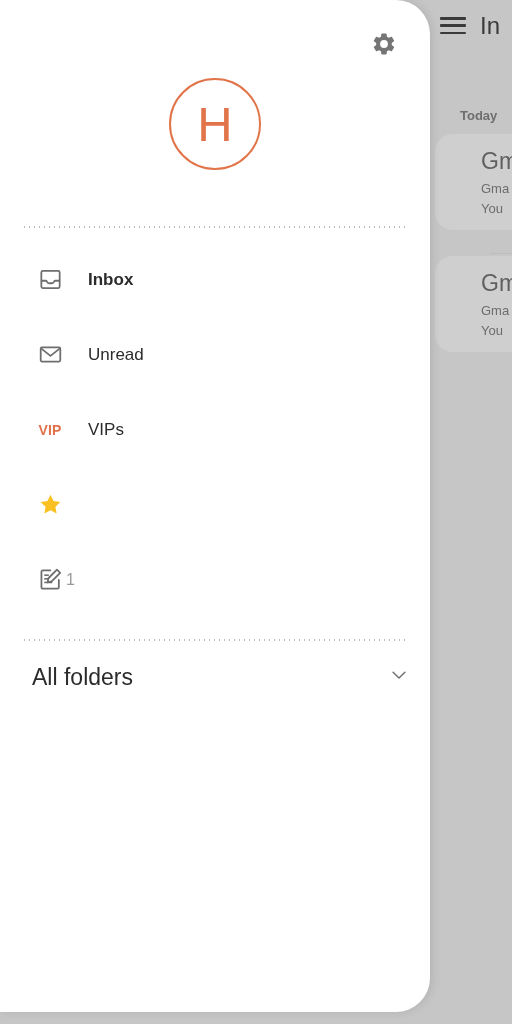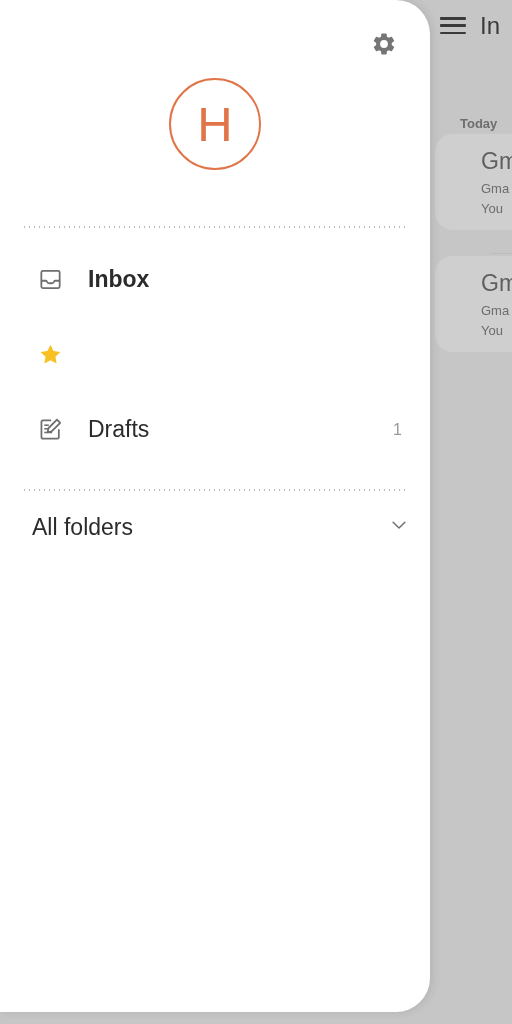--- a/index.html
+++ b/index.html
@@ -50,21 +50,21 @@
     white-space:nowrap;
   }
   #bg-subtitle {
     font-size:12px; color:#7c7c7c;
     margin-top:4px;
     white-space:nowrap;
     margin-left:34px;
   }
   #bg-today {
     position:absolute;
-    left:460px; top:116px;
+    left:460px; top:108px;
     font-size:13px; font-weight:bold;
     color:#6e6e6e;
     white-space:nowrap;
     text-align:center;
   }
   .bg-card {
     position:absolute;
     left:435px;
     width:150px;
     background:#cfcfcf;
@@ -163,21 +163,21 @@
     padding:0 28px 0 34px;
     cursor:pointer;
   }
   .folder-icon {
     width:32px; height:32px;
     display:flex; align-items:center; justify-content:center;
     flex:0 0 32px;
   }
   .folder-label {
     margin-left:22px;
-    font-size:23px;
+    font-size:17px;
     color:#2b2b2b;
     flex:1 1 auto;
   }
   .folder-row.active .folder-label { font-weight:bold; }
   .folder-count {
     font-size:16px;
     color:#9a9a9a;
   }
   .vip-badge {
     font-size:14px;
@@ -258,42 +258,58 @@
         <span class="folder-icon">
           <svg width="25" height="25" viewBox="0 0 24 24">
             <rect x="3.2" y="3.8" width="17.6" height="16.4" rx="1.4" fill="none" stroke="#6e6e6e" stroke-width="1.7"></rect>
             <path d="M3.2 13.2h4.3a1 1 0 01.95.68c.36 1.05 1.2 1.72 2.35 1.72h2.4c1.15 0 1.99-.67 2.35-1.72a1 1 0 01.95-.68h4.3" fill="none" stroke="#6e6e6e" stroke-width="1.7" stroke-linejoin="round"></path>
           </svg>
         </span>
         <span class="folder-label">Inbox</span>
         <span class="folder-count"></span>
       </div>
 
-
+      <div class="folder-row">
+        <span class="folder-icon">
+          <svg width="25" height="25" viewBox="0 0 24 24">
+            <rect x="2.6" y="5.2" width="18.8" height="13.6" rx="1.2" fill="none" stroke="#6e6e6e" stroke-width="1.7"></rect>
+            <path d="M2.9 6.1l9.1 7.2 9.1-7.2" fill="none" stroke="#6e6e6e" stroke-width="1.7" stroke-linejoin="round"></path>
+          </svg>
+        </span>
+        <span class="folder-label">Unread</span>
+        <span class="folder-count"></span>
+      </div>
+
+      <div class="folder-row">
+        <span class="folder-icon">
+          <span class="vip-badge">VIP</span>
+        </span>
+        <span class="folder-label">VIPs</span>
+        <span class="folder-count"></span>
+      </div>
 
       <div class="folder-row">
         <span class="folder-icon">
           <svg width="25" height="25" viewBox="0 0 24 24">
             <path fill="#f9c022" d="M12 2.6l2.93 5.94 6.56.96-4.75 4.63 1.12 6.53L12 17.58l-5.86 3.08 1.12-6.53L2.51 9.5l6.56-.96z"></path>
           </svg>
         </span>
         <span class="folder-count"></span>
       </div>
 
       <div class="folder-row">
         <span class="folder-icon">
           <svg width="25" height="25" viewBox="0 0 24 24">
             <path d="M20 12.4v7.1a1.3 1.3 0 01-1.3 1.3H4.6a1.3 1.3 0 01-1.3-1.3V4.6A1.3 1.3 0 014.6 3.3h7.2" fill="none" stroke="#6e6e6e" stroke-width="1.7" stroke-linecap="round"></path>
             <rect x="6" y="7.1" width="4.4" height="1.5" fill="#6e6e6e"></rect>
             <rect x="6" y="10.6" width="4.4" height="1.5" fill="#6e6e6e"></rect>
             <rect x="6" y="14.1" width="7.6" height="1.5" fill="#6e6e6e"></rect>
             <path d="M18.2 2.6l3.1 3.1-8.2 8.2-3.9.8.8-3.9z" fill="none" stroke="#6e6e6e" stroke-width="1.7" stroke-linejoin="round"></path>
           </svg>
         </span>
-        <span class="folder-label">Drafts</span>
         <span class="folder-count">1</span>
       </div>
 
     </div>
 
     <div class="dotted-divider" id="divider-bottom"></div>
 
     <div id="all-folders-row">
       <span id="all-folders-label">All folders</span>
       <span>

